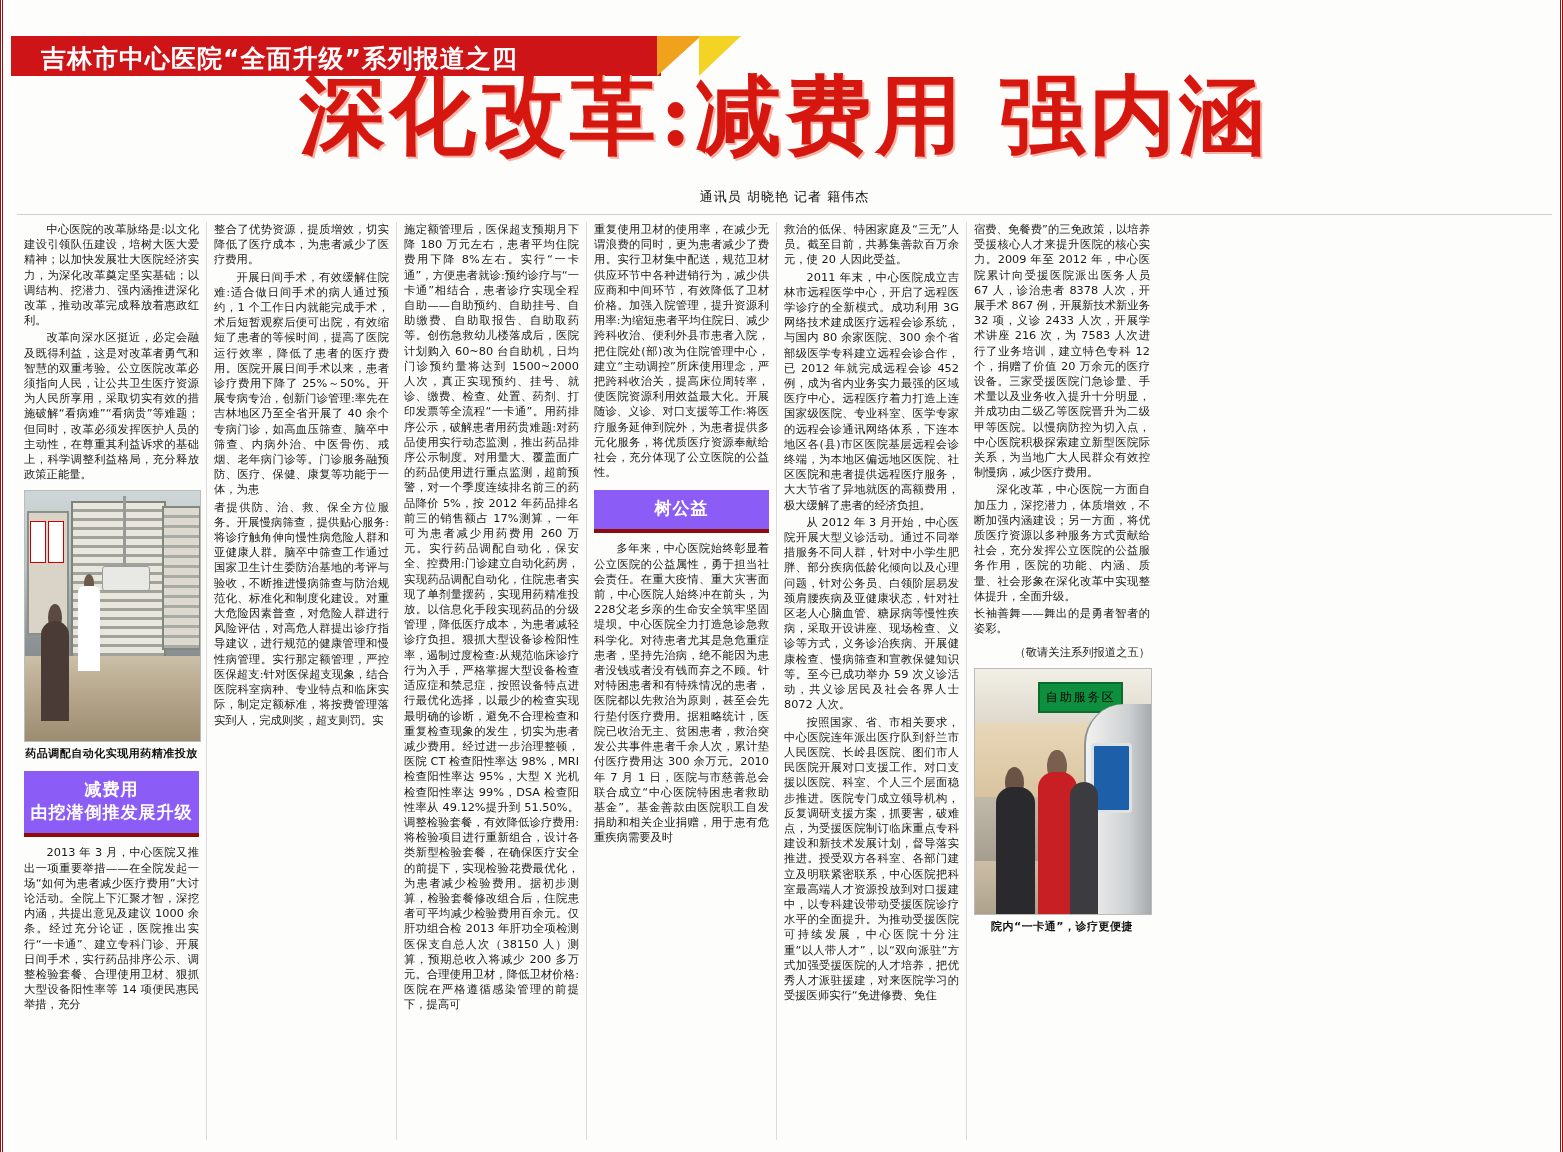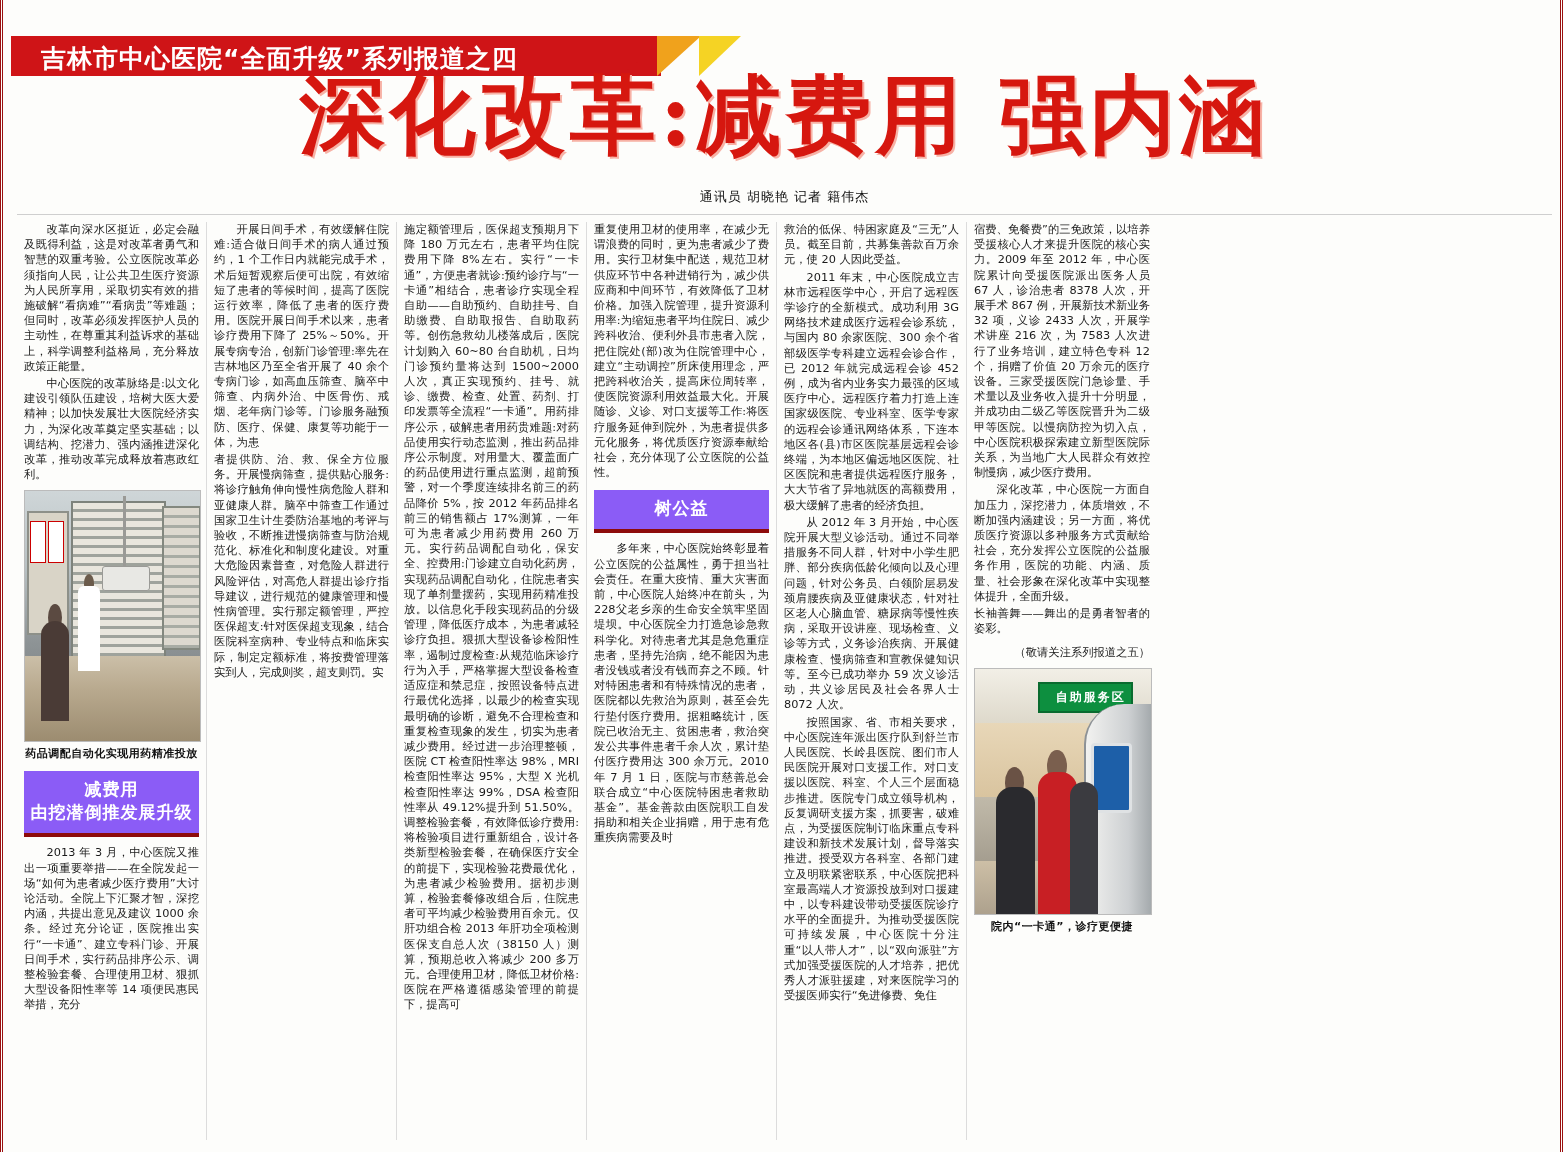--- a/index.html
+++ b/index.html
@@ -139,22 +139,22 @@
   .p1-doc{position:absolute;left:30%;top:38%;width:13%;height:34%;background:#fff;border-radius:6px 6px 0 0;}
   .p1-doc-head{position:absolute;left:33.5%;top:33%;width:6%;height:8%;background:#6b5b4b;border-radius:50%;}
   .p1-person{position:absolute;left:9%;top:52%;width:16%;height:40%;background:#4a3b36;border-radius:14px 14px 0 0;}
   .p1-person-head{position:absolute;left:13%;top:45%;width:8%;height:11%;background:#5b4a41;border-radius:50%;}
   .p1-lamp{position:absolute;left:44%;top:30%;width:26%;height:9%;background:#e8e8e4;border:1px solid #9a9a96;border-radius:3px;}
   .p1-lamparm{position:absolute;left:56%;top:2%;width:3px;height:30%;background:#9a9a96;}
   
   .p2-ceiling{position:absolute;left:0;top:0;width:100%;height:22%;
     background:linear-gradient(180deg,#f2efe6,#ded9cb);}
   .p2-sign{position:absolute;left:36%;top:5%;width:46%;height:11%;
-    background:#0d8f3f;border:2px solid #0a6b2f;color:#ffffff;font-size:12px;
-    display:flex;align-items:center;justify-content:center;letter-spacing:2px;font-weight:bold;padding-left:10px;}
+    background:#0d8f3f;border:2px solid #0a6b2f;color:#000000;font-size:12px;
+    display:flex;align-items:center;justify-content:center;letter-spacing:2px;font-weight:normal;}
   .p2-wall{position:absolute;left:0;top:22%;width:100%;height:30%;
     background:linear-gradient(180deg,#e8d7b8,#d9c49f);}
   .p2-kiosk{position:absolute;left:62%;top:14%;width:40%;height:86%;
     background:linear-gradient(90deg,#f2f2f0,#cdd0d2 60%,#9aa0a3);
     border-left:2px solid #8d9296;border-radius:40px 0 0 0;}
   .p2-screen{position:absolute;left:66%;top:30%;width:20%;height:26%;
     background:#1d5fa8;border:3px solid #dfe2e4;border-radius:4px;}
   .p2-p1{position:absolute;left:12%;top:48%;width:22%;height:52%;background:#2a2a2e;border-radius:16px 16px 0 0;}
   .p2-p1h{position:absolute;left:17%;top:40%;width:11%;height:13%;background:#6a5245;border-radius:50%;}
   .p2-p2{position:absolute;left:36%;top:42%;width:22%;height:58%;background:#c81f24;border-radius:16px 16px 0 0;}
@@ -178,22 +178,22 @@
     <div class="banner-text">吉林市中心医院“全面升级”系列报道之四</div>
   </div>
 
   <div class="headline">深化改革:减费用 强内涵</div>
   <div class="byline">通讯员 胡晓艳 记者 籍伟杰</div>
   <div class="rule-top"></div>
 
   <div class="cols">
 
     <div class="col">
+      <p>中心医院的改革脉络是:以文化建设引领队伍建设，培树大医大爱精神；以加快发展壮大医院经济实力，为深化改革奠定坚实基础；以调结构、挖潜力、强内涵推进深化改革，推动改革完成释放着惠政红利。</p>
       <p>改革向深水区挺近，必定会融及既得利益，这是对改革者勇气和智慧的双重考验。公立医院改革必须指向人民，让公共卫生医疗资源为人民所享用，采取切实有效的措施破解“看病难”“看病贵”等难题；但同时，改革必须发挥医护人员的主动性，在尊重其利益诉求的基础上，科学调整利益格局，充分释放政策正能量。</p>
-      <p>中心医院的改革脉络是:以文化建设引领队伍建设，培树大医大爱精神；以加快发展壮大医院经济实力，为深化改革奠定坚实基础；以调结构、挖潜力、强内涵推进深化改革，推动改革完成释放着惠政红利。</p>
 
       <div class="photo photo1">
         <div class="p1-shelf"></div>
         <div class="p1-shelf2"></div>
         <div class="p1-left"></div>
         <div class="p1-paper"></div>
         <div class="p1-paper2"></div>
         <div class="p1-lamparm"></div>
         <div class="p1-lamp"></div>
         <div class="p1-counter"></div>
@@ -206,20 +206,21 @@
 
       <div class="sec-head">
         <span class="l1">减费用</span>
         <span class="l2">由挖潜倒推发展升级</span>
       </div>
 
       <p>2013 年 3 月，中心医院又推出一项重要举措——在全院发起一场“如何为患者减少医疗费用”大讨论活动。全院上下汇聚才智，深挖内涵，共提出意见及建议 1000 余条。经过充分论证，医院推出实行“一卡通”、建立专科门诊、开展日间手术，实行药品排序公示、调整检验套餐、合理使用卫材、狠抓大型设备阳性率等 14 项便民惠民举措，充分</p>
     </div>
 
     <div class="col">
+      <p class="noindent">整合了优势资源，提质增效，切实降低了医疗成本，为患者减少了医疗费用。</p>
       <p>开展日间手术，有效缓解住院难:适合做日间手术的病人通过预约，1 个工作日内就能完成手术，术后短暂观察后便可出院，有效缩短了患者的等候时间，提高了医院运行效率，降低了患者的医疗费用。医院开展日间手术以来，患者诊疗费用下降了 25%～50%。开展专病专治，创新门诊管理:率先在吉林地区乃至全省开展了 40 余个专病门诊，如高血压筛查、脑卒中筛查、内病外治、中医骨伤、戒烟、老年病门诊等。门诊服务融预防、医疗、保健、康复等功能于一体，为患</p>
       <p class="noindent">者提供防、治、救、保全方位服务。开展慢病筛查，提供贴心服务:将诊疗触角伸向慢性病危险人群和亚健康人群。脑卒中筛查工作通过国家卫生计生委防治基地的考评与验收，不断推进慢病筛查与防治规范化、标准化和制度化建设。对重大危险因素普查，对危险人群进行风险评估，对高危人群提出诊疗指导建议，进行规范的健康管理和慢性病管理。实行那定额管理，严控医保超支:针对医保超支现象，结合医院科室病种、专业特点和临床实际，制定定额标准，将按费管理落实到人，完成则奖，超支则罚。实</p>
     </div>
 
     <div class="col">
       <p class="noindent">施定额管理后，医保超支预期月下降 180 万元左右，患者平均住院费用下降 8%左右。实行“一卡通”，方便患者就诊:预约诊疗与“一卡通”相结合，患者诊疗实现全程自助——自助预约、自助挂号、自助缴费、自助取报告、自助取药等。创伤急救幼儿楼落成后，医院计划购入 60~80 台自助机，日均门诊预约量将达到 1500~2000 人次，真正实现预约、挂号、就诊、缴费、检查、处置、药剂、打印发票等全流程“一卡通”。用药排序公示，破解患者用药贵难题:对药品使用实行动态监测，推出药品排序公示制度。对用量大、覆盖面广的药品使用进行重点监测，超前预警，对一个季度连续排名前三的药品降价 5%，按 2012 年药品排名前三的销售额占 17%测算，一年可为患者减少用药费用 260 万元。实行药品调配自动化，保安全、控费用:门诊建立自动化药房，实现药品调配自动化，住院患者实现了单剂量摆药，实现用药精准投放。以信息化手段实现药品的分级管理，降低医疗成本，为患者减轻诊疗负担。狠抓大型设备诊检阳性率，遏制过度检查:从规范临床诊疗行为入手，严格掌握大型设备检查适应症和禁忌症，按照设备特点进行最优化选择，以最少的检查实现最明确的诊断，避免不合理检查和重复检查现象的发生，切实为患者减少费用。经过进一步治理整顿，医院 CT 检查阳性率达 98%，MRI 检查阳性率达 95%，大型 X 光机检查阳性率达 99%，DSA 检查阳性率从 49.12%提升到 51.50%。调整检验套餐，有效降低诊疗费用:将检验项目进行重新组合，设计各类新型检验套餐，在确保医疗安全的前提下，实现检验花费最优化，为患者减少检验费用。据初步测算，检验套餐修改组合后，住院患者可平均减少检验费用百余元。仅肝功组合检 2013 年肝功全项检测医保支自总人次（38150 人）测算，预期总收入将减少 200 多万元。合理使用卫材，降低卫材价格:医院在严格遵循感染管理的前提下，提高可</p>
     </div>
 
     <div class="col">
       <p class="noindent">重复使用卫材的使用率，在减少无谓浪费的同时，更为患者减少了费用。实行卫材集中配送，规范卫材供应环节中各种进销行为，减少供应商和中间环节，有效降低了卫材价格。加强入院管理，提升资源利用率:为缩短患者平均住院日、减少跨科收治、便利外县市患者入院，把住院处(部)改为住院管理中心，建立“主动调控”所床使用理念，严把跨科收治关，提高床位周转率，使医院资源利用效益最大化。开展随诊、义诊、对口支援等工作:将医疗服务延伸到院外，为患者提供多元化服务，将优质医疗资源奉献给社会，充分体现了公立医院的公益性。</p>

